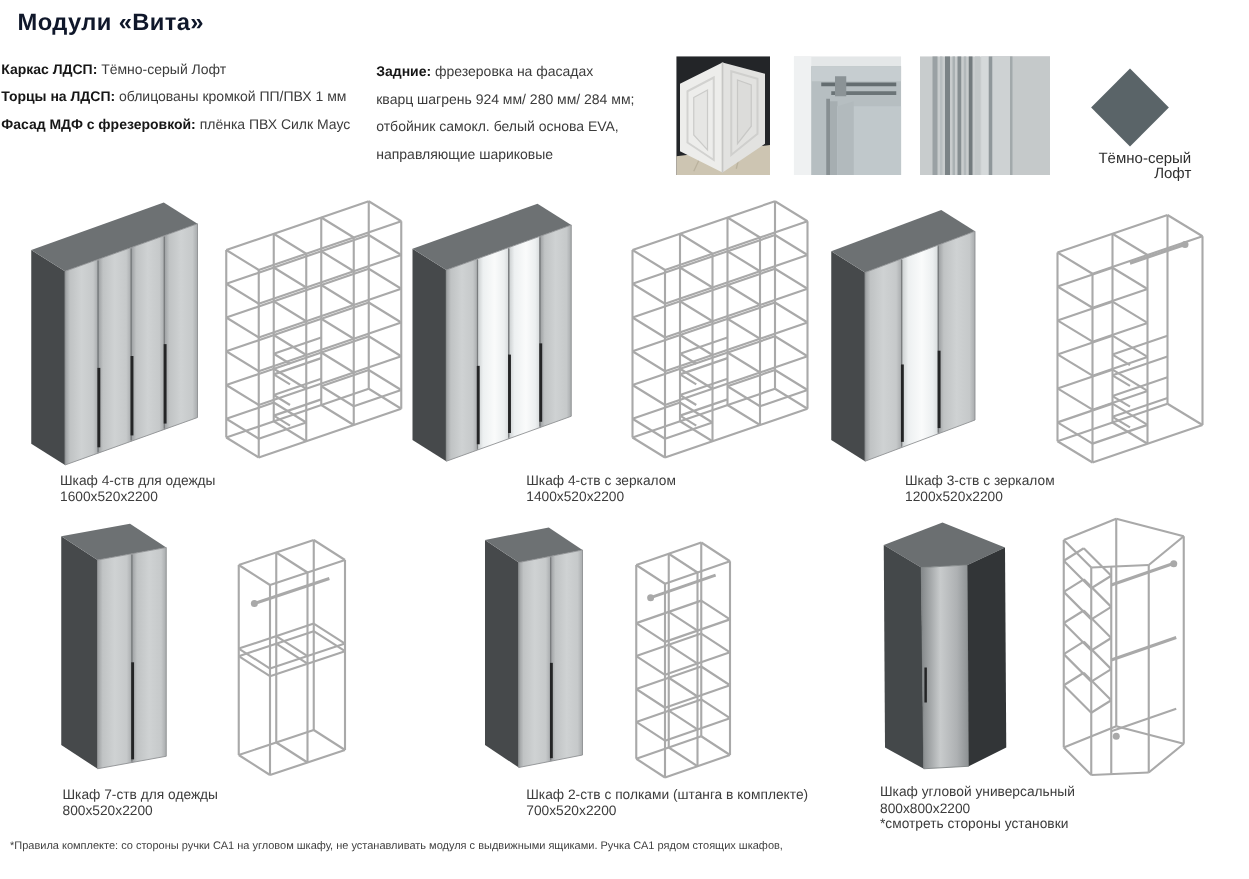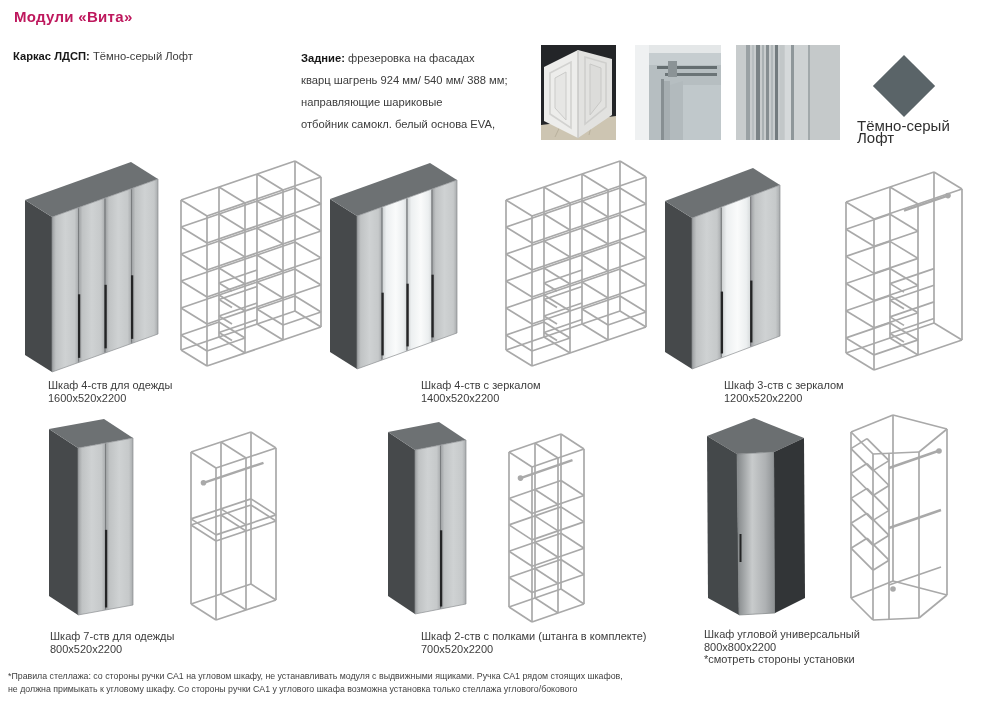--- a/index.html
+++ b/index.html
@@ -1,44 +1,46 @@
 <!DOCTYPE html>
 <html><head>
 <meta charset="utf-8">
 <style>
   *{box-sizing:border-box}
   html,body{margin:0;padding:0}
   body{width:999px;height:703px;background:#ffffff;font-family:"Liberation Sans",sans-serif;color:#333;position:relative;overflow:hidden}
   .abs{position:absolute}
-  .title{left:14px;top:8px;font-size:15px;font-weight:800;color:#be185d;letter-spacing:.3px}
+  .title{left:14px;top:8px;font-size:19px;font-weight:800;color:#0f172a;letter-spacing:.3px}
   .spec{font-size:11.2px;line-height:22px;color:#3b3b3b;white-space:nowrap}
   .spec b{color:#161616;font-weight:700}
-  .spec-left{left:13px;top:45px}
+  .spec-left{left:1px;top:45px}
   .spec-right{left:301px;top:47px}
   .photo{position:absolute;top:45px}
   .swatch-diamond{position:absolute;left:882px;top:64px;width:44px;height:44px;transform:rotate(45deg);background:#5a6468}
-  .swatch-label{position:absolute;left:857px;top:120px;width:96px;text-align:left;font-size:15px;line-height:12px;color:#2f2f2f}
+  .swatch-label{position:absolute;left:857px;top:120px;width:96px;text-align:right;font-size:12px;line-height:12px;color:#2f2f2f}
   .cap{position:absolute;font-size:11px;line-height:12.5px;color:#3c3c3c;white-space:nowrap}
   .footnote{position:absolute;left:8px;top:670px;font-size:8.8px;line-height:13px;color:#3f3f3f;white-space:nowrap}
   #illu{position:absolute;left:0;top:0}
 </style>
 </head>
 <body>
 
 <div class="abs title">Модули «Вита»</div>
 
 <div class="abs spec spec-left">
   <div><b>Каркас ЛДСП:</b><span> Тёмно-серый Лофт</span></div>
+  <div><b>Торцы на ЛДСП:</b><span> облицованы кромкой ПП/ПВХ 1 мм</span></div>
+  <div><b>Фасад МДФ с фрезеровкой:</b><span> плёнка ПВХ Силк Маус</span></div>
 </div>
 
 <div class="abs spec spec-right">
   <div><b>Задние:</b><span> фрезеровка на фасадах</span></div>
-  <div><b></b><span>кварц шагрень 924 мм/ 540 мм/ 388 мм;</span></div>
+  <div><b></b><span>кварц шагрень 924 мм/ 280 мм/ 284 мм;</span></div>
+  <div><b></b><span>отбойник самокл. белый основа EVA,</span></div>
   <div><b></b><span>направляющие шариковые</span></div>
-  <div><b></b><span>отбойник самокл. белый основа EVA,</span></div>
 </div>
 
 <svg class="photo" style="left:541px" width="75" height="95" viewBox="0 0 75 95">
   <rect width="75" height="95" fill="#232528"></rect>
   <polygon points="0,80 75,71 75,95 0,95" fill="#cdc5b2"></polygon>
   <line x1="14" y1="92" x2="22" y2="75" stroke="#b9b19d" stroke-width="1"></line>
   <line x1="48" y1="90" x2="52" y2="74" stroke="#b9b19d" stroke-width="1"></line>
   <polygon points="3,22 37,5 37,93 3,76" fill="#ededeb"></polygon>
   <polygon points="37,5 71,14 71,70 37,93" fill="#e2e2e0"></polygon>
   <polygon points="9,28 30,17 30,83 9,69" fill="none" stroke="#d2d2d0" stroke-width="1.6"></polygon>
@@ -477,15 +479,14 @@
   <div>Шкаф 2-ств с полками (штанга в комплекте)</div>
   <div>700x520x2200</div>
 </div>
 <div class="cap" style="left:704px;top:628px">
   <div>Шкаф угловой универсальный</div>
   <div>800x800x2200</div>
   <div>*смотреть стороны установки</div>
 </div>
 
 <div class="footnote">
-  <div>*Правила стеллажа: со стороны ручки СА1 на угловом шкафу, не устанавливать модуля с выдвижными ящиками. Ручка СА1 рядом стоящих шкафов,</div>
-  <div>не должна примыкать к угловому шкафу. Со стороны ручки СА1 у углового шкафа возможна установка только стеллажа углового/бокового</div>
+  <div>*Правила комплекте: со стороны ручки СА1 на угловом шкафу, не устанавливать модуля с выдвижными ящиками. Ручка СА1 рядом стоящих шкафов,</div>
 </div>
 
 </body></html>

